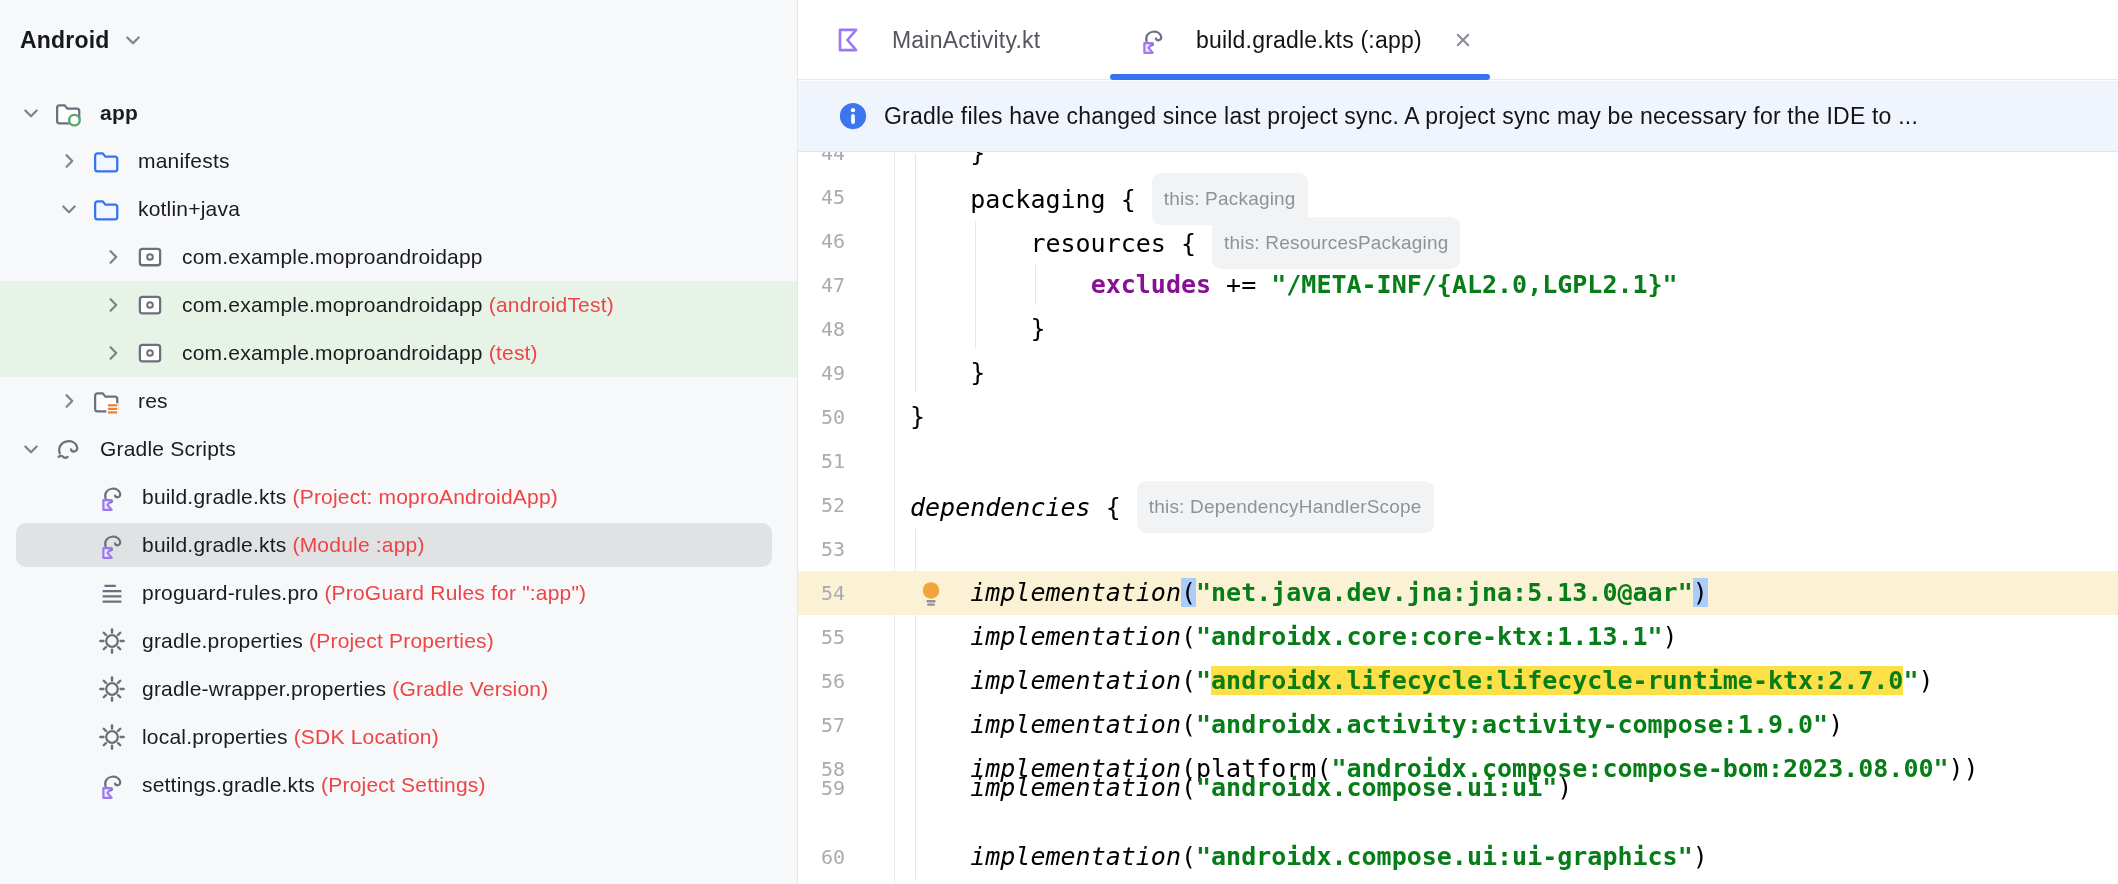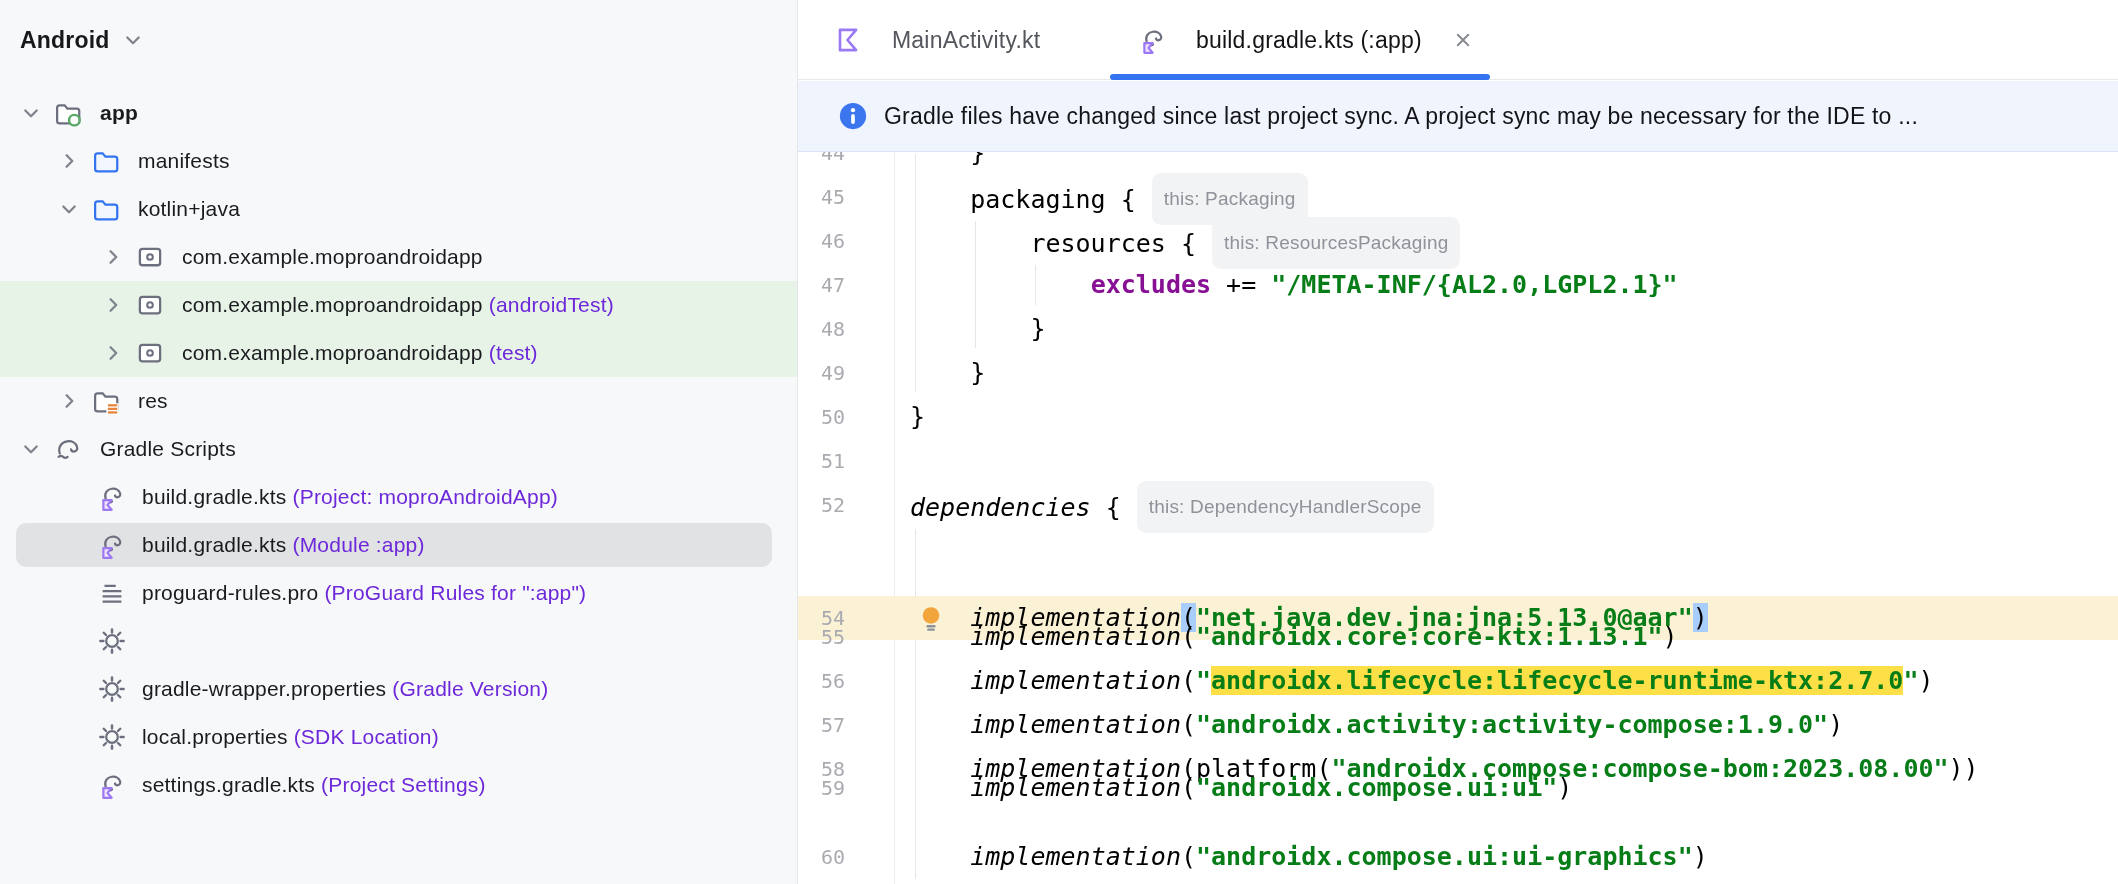--- a/index.html
+++ b/index.html
@@ -17,21 +17,21 @@
   .tree-row { position:absolute; left:0; width:797px; height:48px; }
   .row-hl-green { position:absolute; left:0; width:797px; background:#E8F3E8; }
   .row-hl-sel { position:absolute; left:16px; width:756px; height:44px;
                 background:#E1E2E4; border-radius:10px; }
   .tr-chev { position:absolute; top:9px; width:30px; height:30px; display:flex;
              align-items:center; justify-content:center; cursor:pointer; }
   .tr-icon { position:absolute; top:8px; width:32px; height:32px; display:flex;
              align-items:center; justify-content:center; }
   .tr-label { position:absolute; top:0; height:48px; display:flex; align-items:center;
               font-size:21px; color:#1A1B1E; letter-spacing:.2px; white-space:pre; }
-  .tr-label .sec { color:#6d28d9; }
+  .tr-label .sec { color:#ef4444; }
   .tr-label.b { font-weight:bold; }
 
   .vsep { position:absolute; left:797px; top:0; width:1px; height:884px; background:#E4E6EA; }
 
   
   .editor { position:absolute; left:798px; top:0; width:1320px; height:884px; background:#fff; }
 
   .tabbar { position:absolute; left:0; top:0; width:1320px; height:80px; background:#fff;
             border-bottom:1px solid #E7E9ED; z-index:30; }
   .tab { position:absolute; top:0; height:80px; display:flex; align-items:center; gap:28px;
@@ -243,20 +243,21 @@
                 <line x1="8" y1="12.6" x2="8" y2="14.2"></line>
                 <line x1="1.8" y1="8" x2="3.4" y2="8"></line>
                 <line x1="12.6" y1="8" x2="14.2" y2="8"></line>
                 <line x1="3.6" y1="3.6" x2="4.8" y2="4.8"></line>
                 <line x1="11.2" y1="11.2" x2="12.4" y2="12.4"></line>
                 <line x1="3.6" y1="12.4" x2="4.8" y2="11.2"></line>
                 <line x1="11.2" y1="4.8" x2="12.4" y2="3.6"></line>
               </g>
             </svg>
           </span>
+          <span class="tr-label" style="left: 142px;">gradle.properties<span class="sec"> (Project Properties)</span></span>
         </div>
         <div class="tree-row" style="top: 576px;">
           <span class="tr-icon" style="left: 96px;">
             <svg width="30" height="30" viewBox="0 0 16 16" fill="none">
               <circle cx="8" cy="8" r="3.1" stroke="#6C707E" stroke-width="1.2"></circle>
               <g stroke="#6C707E" stroke-width="1.3" stroke-linecap="round">
                 <line x1="8" y1="1.8" x2="8" y2="3.4"></line>
                 <line x1="8" y1="12.6" x2="8" y2="14.2"></line>
                 <line x1="1.8" y1="8" x2="3.4" y2="8"></line>
                 <line x1="12.6" y1="8" x2="14.2" y2="8"></line>
@@ -338,21 +339,25 @@
           <div class="ltext"><span class="tk-p">}</span></div>
         </div>
         <div class="code-line" style="top: 439px;">
           <div class="lnum">51</div>
           <div class="ltext"></div>
         </div>
         <div class="code-line" style="top: 483px;">
           <div class="lnum">52</div>
           <div class="ltext"><span class="tk-f">dependencies</span><span class="tk-p"> {</span><span class="inlay">this: DependencyHandlerScope</span></div>
         </div>
-        <div class="code-line" style="top: 596px;">
+        <div class="code-line" style="top: 527px;">
+          <div class="lnum">53</div>
+          <div class="ltext"></div>
+        </div>
+        <div class="code-line" style="top: 571px;">
           <div class="caret-band"></div>
           <div class="lnum">54</div>
           <span class="bulb">
             <svg width="30" height="30" viewBox="0 0 16 16" fill="none">
               <circle cx="8" cy="6.6" r="4.4" fill="#F2A53D"></circle>
               <line x1="6.2" y1="12.4" x2="9.8" y2="12.4" stroke="#8E9299" stroke-width="1.3" stroke-linecap="round"></line>
               <line x1="6.6" y1="14.2" x2="9.4" y2="14.2" stroke="#8E9299" stroke-width="1.3" stroke-linecap="round"></line>
             </svg>
           </span>
           <div class="ltext"><span class="tk-p">    </span><span class="tk-f">implementation</span><span class="tk-ph">(</span><span class="tk-s">"net.java.dev.jna:jna:5.13.0@aar"</span><span class="tk-ph">)</span></div>

